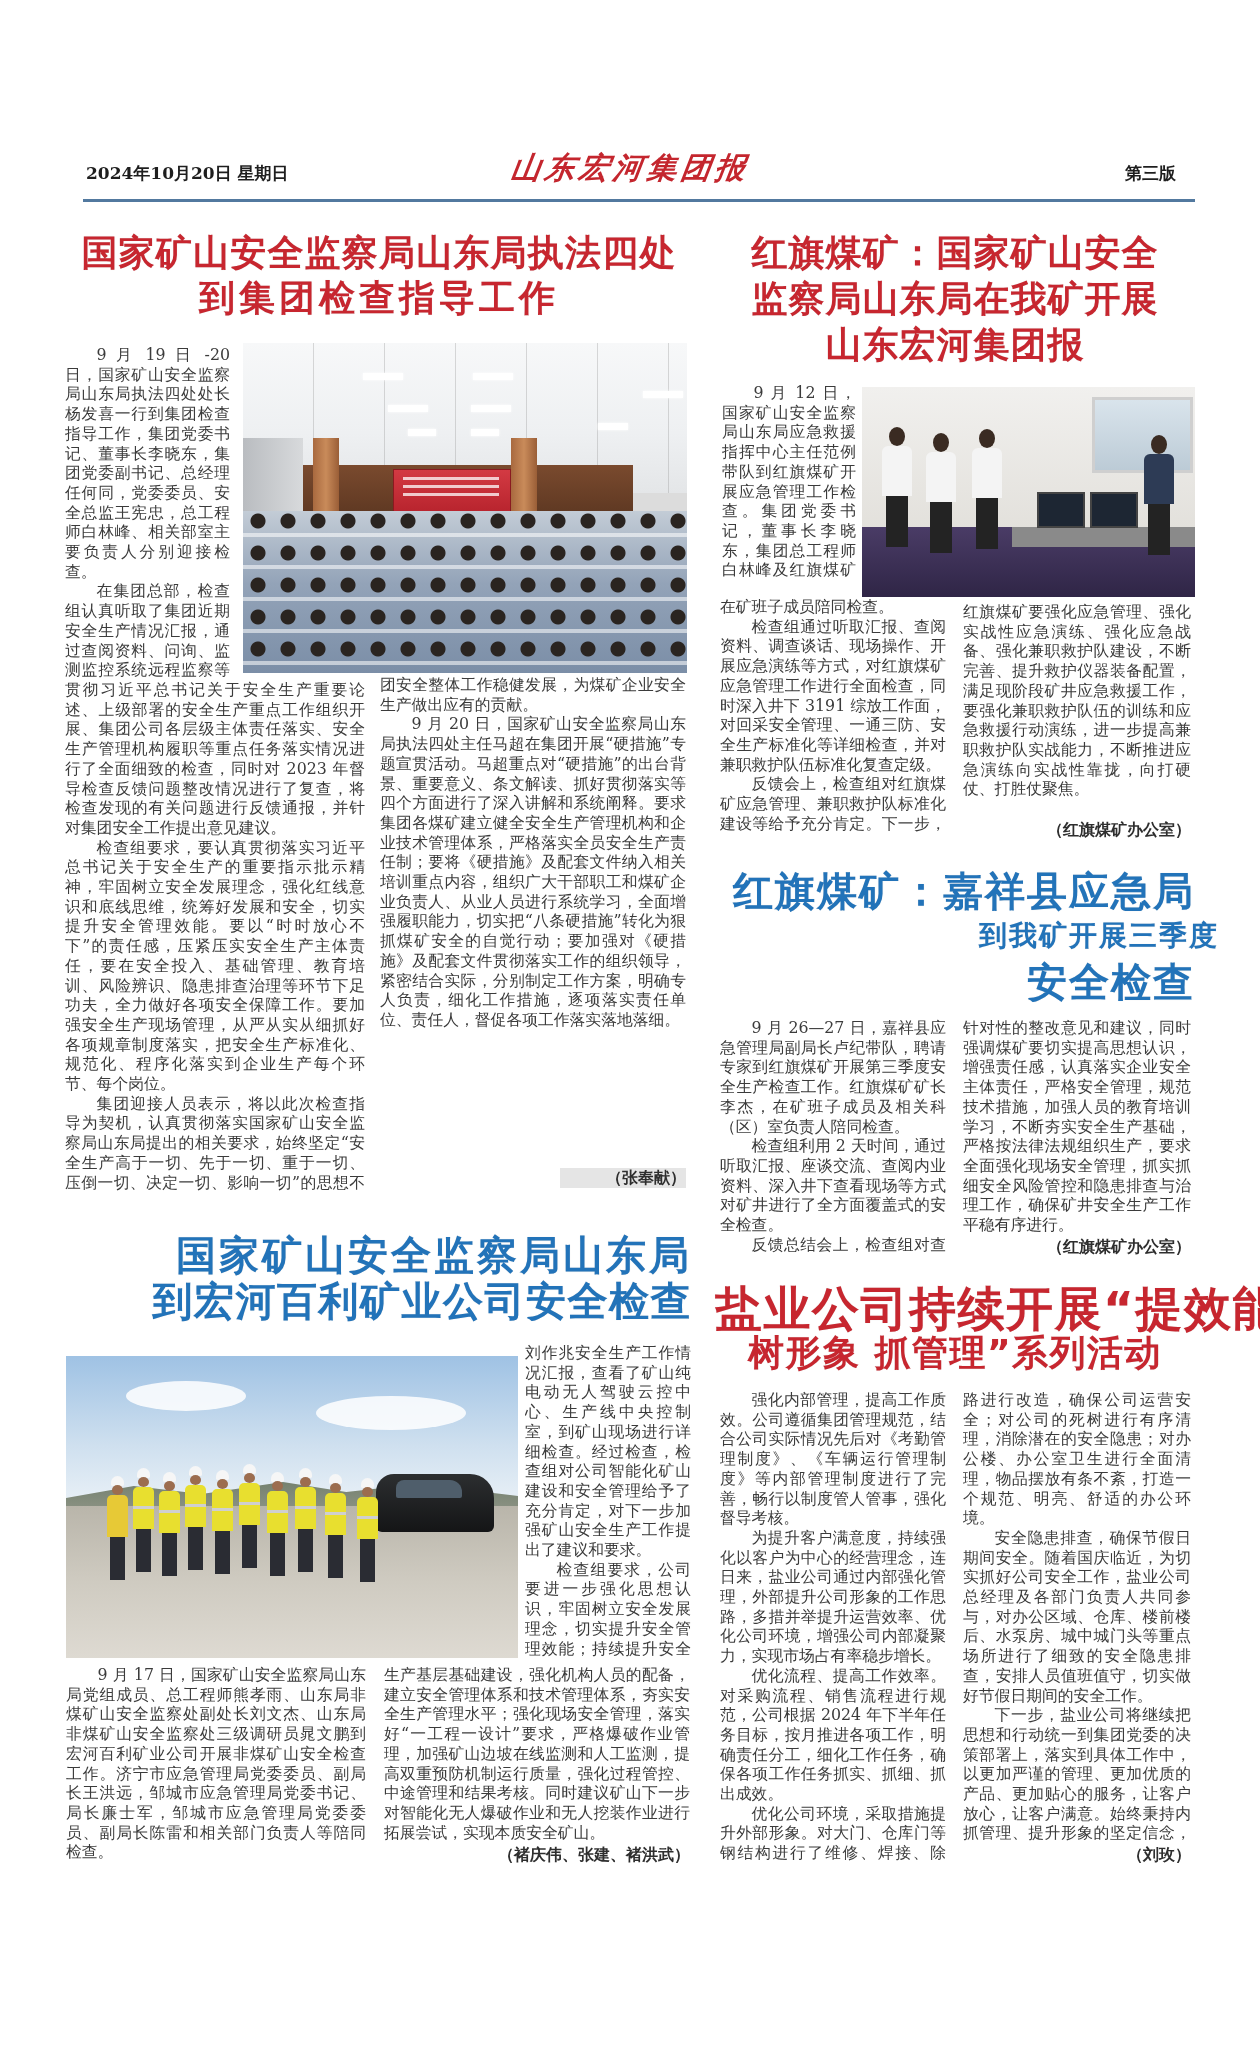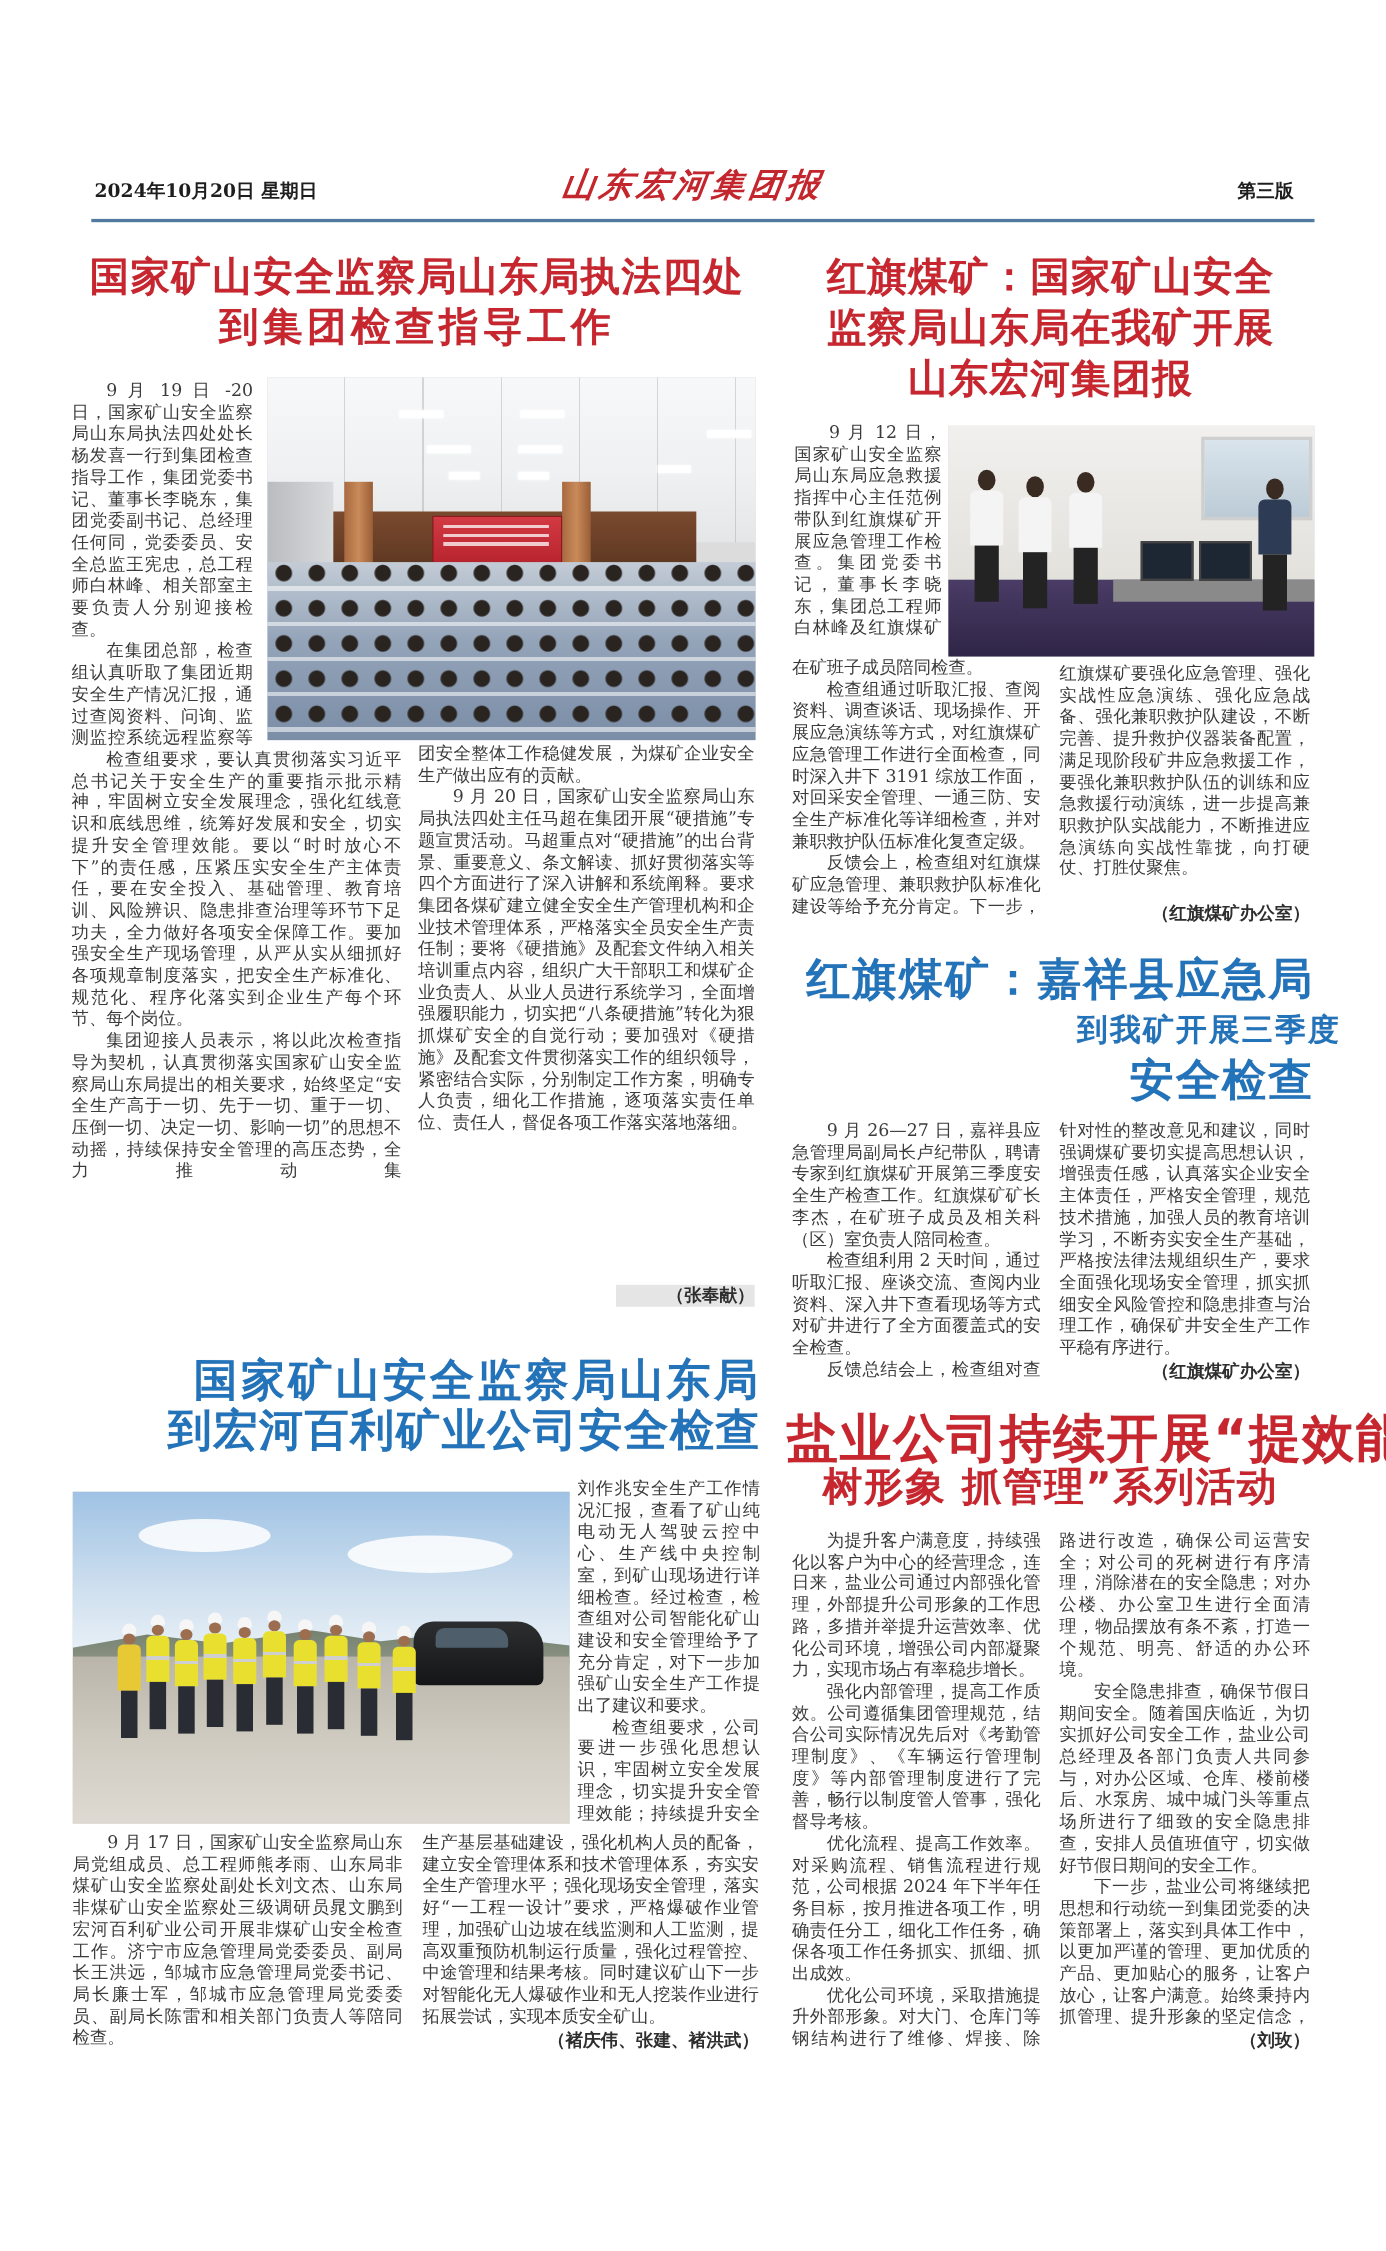--- a/index.html
+++ b/index.html
@@ -101,20 +101,21 @@
       <div class="p1-wallL"></div>
       <div class="p1-wall"></div>
       <div class="p1-pillar" style="left:70px;"></div>
       <div class="p1-pillar" style="left:268px;"></div>
       <div class="p1-banner"></div>
       <div class="p1-banner-lines"></div>
       <div class="p1-crowd"></div>
     </div>
 
     <div class="col" style="left:65px;top:680px;width:300px;height:513px;">
+      <p class="cont">贯彻习近平总书记关于安全生产重要论述、上级部署的安全生产重点工作组织开展、集团公司各层级主体责任落实、安全生产管理机构履职等重点任务落实情况进行了全面细致的检查，同时对 2023 年督导检查反馈问题整改情况进行了复查，将检查发现的有关问题进行反馈通报，并针对集团安全工作提出意见建议。</p>
       <p>检查组要求，要认真贯彻落实习近平总书记关于安全生产的重要指示批示精神，牢固树立安全发展理念，强化红线意识和底线思维，统筹好发展和安全，切实提升安全管理效能。要以“时时放心不下”的责任感，压紧压实安全生产主体责任，要在安全投入、基础管理、教育培训、风险辨识、隐患排查治理等环节下足功夫，全力做好各项安全保障工作。要加强安全生产现场管理，从严从实从细抓好各项规章制度落实，把安全生产标准化、规范化、程序化落实到企业生产每个环节、每个岗位。</p>
       <p class="lj">集团迎接人员表示，将以此次检查指导为契机，认真贯彻落实国家矿山安全监察局山东局提出的相关要求，始终坚定“安全生产高于一切、先于一切、重于一切、压倒一切、决定一切、影响一切”的思想不动摇，持续保持安全管理的高压态势，全力推动集</p>
     </div>
 
     <div class="col" style="left:380px;top:675px;width:306px;height:513px;">
       <p class="cont">团安全整体工作稳健发展，为煤矿企业安全生产做出应有的贡献。</p>
       <p>9 月 20 日，国家矿山安全监察局山东局执法四处主任马超在集团开展“硬措施”专题宣贯活动。马超重点对“硬措施”的出台背景、重要意义、条文解读、抓好贯彻落实等四个方面进行了深入讲解和系统阐释。要求集团各煤矿建立健全安全生产管理机构和企业技术管理体系，严格落实全员安全生产责任制；要将《硬措施》及配套文件纳入相关培训重点内容，组织广大干部职工和煤矿企业负责人、从业人员进行系统学习，全面增强履职能力，切实把“八条硬措施”转化为狠抓煤矿安全的自觉行动；要加强对《硬措施》及配套文件贯彻落实工作的组织领导，紧密结合实际，分别制定工作方案，明确专人负责，细化工作措施，逐项落实责任单位、责任人，督促各项工作落实落地落细。</p>
     </div>
     <div class="byline" style="left:560px;top:1168px;width:126px;background:#e5e5e5;">（张奉献）</div>
   </div>
@@ -274,22 +275,22 @@
       <p class="cont">生产基层基础建设，强化机构人员的配备，建立安全管理体系和技术管理体系，夯实安全生产管理水平；强化现场安全管理，落实好“一工程一设计”要求，严格爆破作业管理，加强矿山边坡在线监测和人工监测，提高双重预防机制运行质量，强化过程管控、中途管理和结果考核。同时建议矿山下一步对智能化无人爆破作业和无人挖装作业进行拓展尝试，实现本质安全矿山。</p>
     </div>
     <div class="byline" style="left:384px;top:1845px;width:306px;">（褚庆伟、张建、褚洪武）</div>
   </div>
 
   <div>
     <div class="tline red" style="left:715px;top:1287px;width:480px;font-size:47px;letter-spacing:1.5px;">盐业公司持续开展“提效能</div>
     <div class="tline red" style="left:715px;top:1331px;width:480px;font-size:36px;letter-spacing:1.5px;">树形象 抓管理”系列活动</div>
 
     <div class="col" style="left:720px;top:1390px;width:226px;height:473px;">
+      <p>强化内部管理，提高工作质效。公司遵循集团管理规范，结合公司实际情况先后对《考勤管理制度》、《车辆运行管理制度》等内部管理制度进行了完善，畅行以制度管人管事，强化督导考核。</p>
       <p>为提升客户满意度，持续强化以客户为中心的经营理念，连日来，盐业公司通过内部强化管理，外部提升公司形象的工作思路，多措并举提升运营效率、优化公司环境，增强公司内部凝聚力，实现市场占有率稳步增长。</p>
-      <p>强化内部管理，提高工作质效。公司遵循集团管理规范，结合公司实际情况先后对《考勤管理制度》、《车辆运行管理制度》等内部管理制度进行了完善，畅行以制度管人管事，强化督导考核。</p>
       <p>优化流程、提高工作效率。对采购流程、销售流程进行规范，公司根据 2024 年下半年任务目标，按月推进各项工作，明确责任分工，细化工作任务，确保各项工作任务抓实、抓细、抓出成效。</p>
       <p class="lj">优化公司环境，采取措施提升外部形象。对大门、仓库门等钢结构进行了维修、焊接、除锈、补漆、翻新美化，老旧破损的线</p>
     </div>
 
     <div class="col" style="left:963px;top:1390px;width:228px;height:454px;">
       <p class="cont">路进行改造，确保公司运营安全；对公司的死树进行有序清理，消除潜在的安全隐患；对办公楼、办公室卫生进行全面清理，物品摆放有条不紊，打造一个规范、明亮、舒适的办公环境。</p>
       <p>安全隐患排查，确保节假日期间安全。随着国庆临近，为切实抓好公司安全工作，盐业公司总经理及各部门负责人共同参与，对办公区域、仓库、楼前楼后、水泵房、城中城门头等重点场所进行了细致的安全隐患排查，安排人员值班值守，切实做好节假日期间的安全工作。</p>
       <p>下一步，盐业公司将继续把思想和行动统一到集团党委的决策部署上，落实到具体工作中，以更加严谨的管理、更加优质的产品、更加贴心的服务，让客户放心，让客户满意。始终秉持内抓管理、提升形象的坚定信念，不断开拓创新、砥砺前行。</p>
     </div>
     <div class="byline" style="left:963px;top:1845px;width:228px;">（刘玫）</div>

